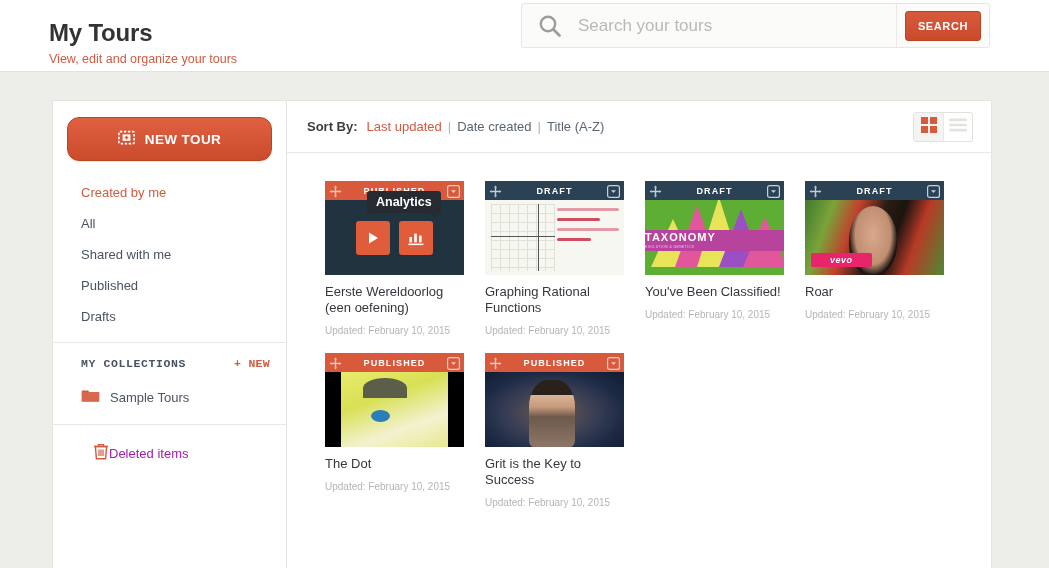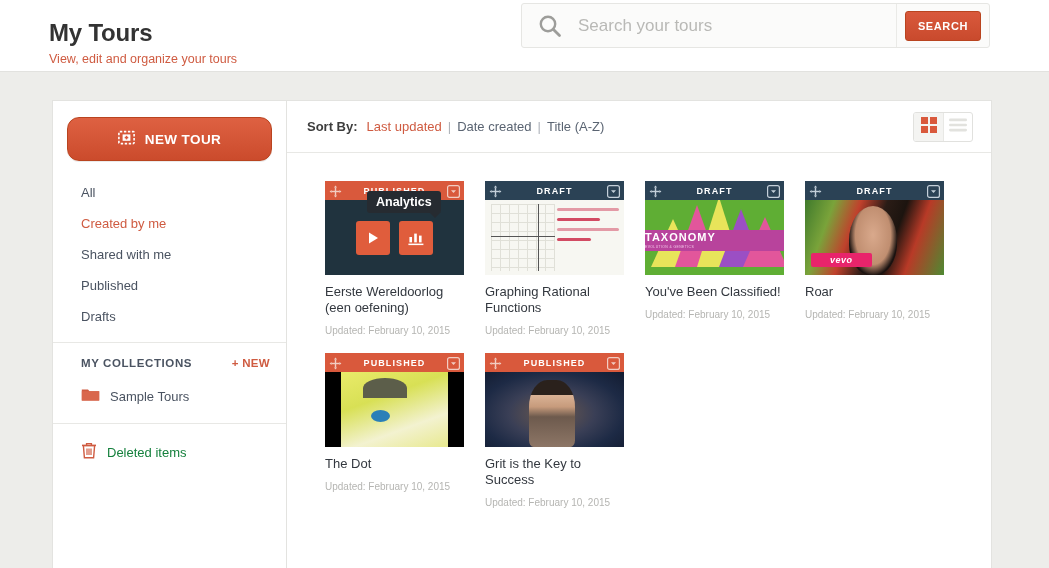--- a/index.html
+++ b/index.html
@@ -87,35 +87,35 @@
     font-size:13px;
     color:#4a5361;
     cursor:pointer;
     line-height:17px;
   }
   .nav-item.active { color:#cf5b41; }
 
   .sec-head {
     border-top:1px solid #e8e8e5;
     padding:14px 16px 10px 28px;
-    display:flex; align-items:center; justify-content:space-between;
+    display:flex; align-items:center; justify-content:space-between;font-family:Liberation Mono, monospace;
   }
   .sec-title {
     font-size:11.5px; font-weight:bold; color:#4a5361; letter-spacing:0.6px;
   }
   .sec-new { font-size:11.5px; font-weight:bold; color:#cf5b41; cursor:pointer; letter-spacing:0.3px; }
 
   .coll-item {
     display:flex; align-items:center; gap:10px;
     padding:8px 0 18px 28px; font-size:13px; color:#4a5361; cursor:pointer;
   }
   .trash-row {
     border-top:1px solid #e8e8e5;
-    display:flex; align-items:center; gap:10px;
-    padding:18px 0 18px 28px; font-size:13px; color:#15803d; cursor:pointer;
+    display:flex; align-items:center; 
+    padding:18px 0 18px 40px; font-size:13px; color:#a21caf; cursor:pointer;
   }
 
   
   .content {
     position:absolute; left:287px; top:28px;
     width:705px;
     background:#fff;
     border:1px solid #e3e3e0;
     border-left:none;
     border-bottom:none;
@@ -280,22 +280,22 @@
           <rect x="0.9" y="2.6" width="15.2" height="12" rx="1" fill="none" stroke="#fff" stroke-width="1.6" stroke-dasharray="2.4 1.6"></rect>
           <rect x="4.6" y="5.4" width="7.8" height="6.4" fill="#fff"></rect>
           <line x1="8.5" y1="6.8" x2="8.5" y2="10.4" stroke="#d9593c" stroke-width="1.5"></line>
           <line x1="6.7" y1="8.6" x2="10.3" y2="8.6" stroke="#d9593c" stroke-width="1.5"></line>
         </svg>
       </span>
       <span>NEW TOUR</span>
     </div>
 
     <div class="nav-list">
+      <div class="nav-item active">Created by me</div>
       <div class="nav-item">All</div>
-      <div class="nav-item active">Created by me</div>
       <div class="nav-item">Shared with me</div>
       <div class="nav-item">Published</div>
       <div class="nav-item">Drafts</div>
     </div>
 
     <div class="sec-head">
       <span class="sec-title">MY COLLECTIONS</span>
       <span class="sec-new">+ NEW</span>
     </div>
 

